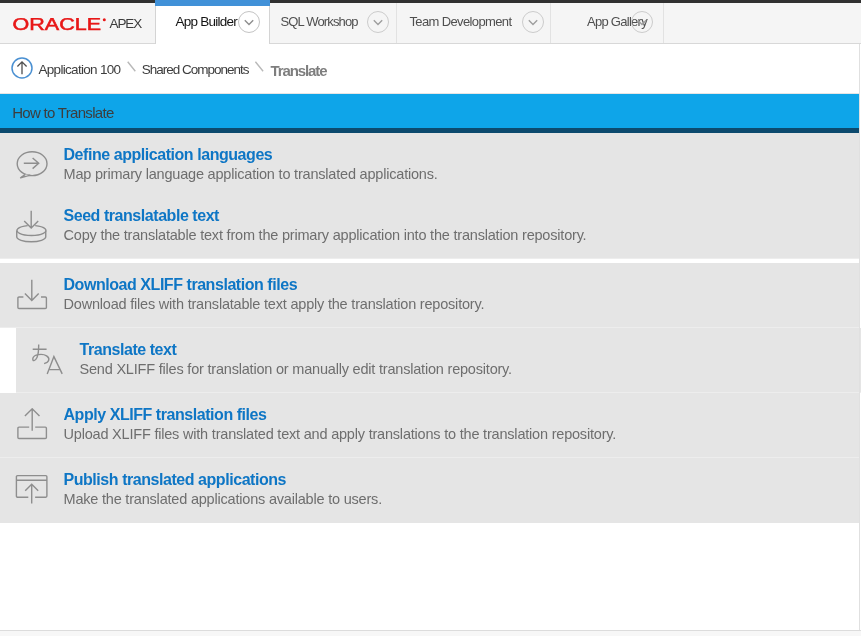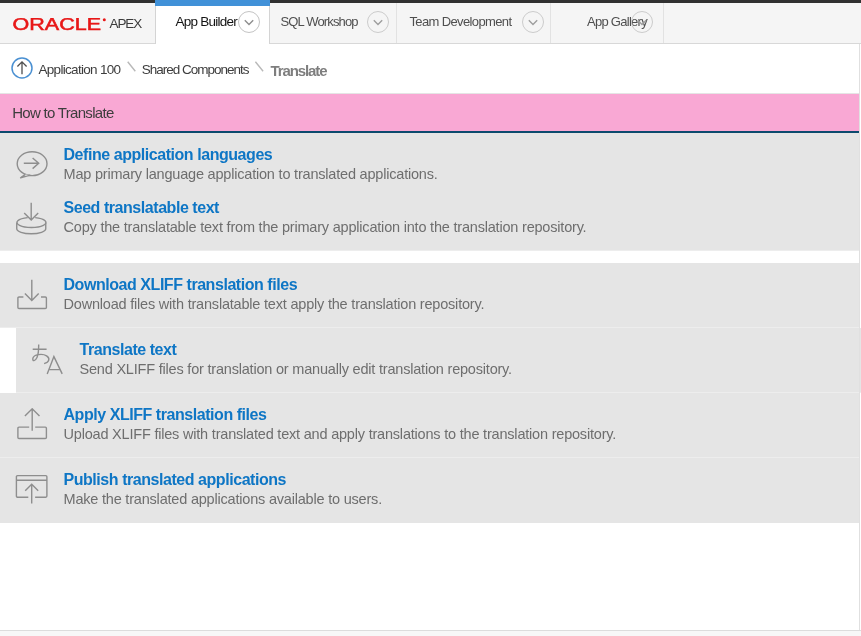--- a/index.html
+++ b/index.html
@@ -21,22 +21,22 @@
 .tabtext { font-size:13px; color:#4f4f4f; line-height:1; top:14.9px; }
 #tab-appbuilder { left:167.5px; color:#141414; top:14.5px; font-size:13.5px; line-height:1; letter-spacing:-0.75px;margin-left:8px;}
 .chev { width:22px; height:22px; border-radius:50%; border:1px solid #cccccc; top:11.3px; }
 .sep { width:1px; top:3px; height:40px; background:#e2e2e2; }
 
 
 #crumbbar { top:44px; left:0; width:861px; height:49px; background:#ffffff; }
 .crumbtext { font-size:13.5px; color:#3d3d3d; top:63px; line-height:1; letter-spacing:-0.7px; }
 
 
-#sectionbar { top:93px; left:0; width:859px; height:40px; background:#f9a8d4;
-  border-top:1px solid #e5e5e5; border-bottom:2px solid #0c4a6e; }
+#sectionbar { top:93px; left:0; width:859px; height:40px; background:#0ea5e9;
+  border-top:1px solid #e5e5e5; border-bottom:5px solid #0c4a6e; }
 #sectionbar span { position:absolute; left:12.2px; top:10.8px; font-size:15px; line-height:1; color:#3d3d3d; letter-spacing:-0.7px;}
 
 
 .row { left:0; width:859px; height:65px; background:#e5e5e5; border-bottom:1px solid #ededed; }
 .row .icon { position:absolute; left:15px; top:15px; }
 .row .title { position:absolute; left:63.5px; top:11.5px; font-size:16px; font-weight:bold; line-height:1.2;
   color:#0e76c5; letter-spacing:-0.45px; }
 .row .desc { position:absolute; left:63.5px; top:32.8px; font-size:14.5px; line-height:1.2; color:#6e6e6e;
   letter-spacing:-0.2px; }
 
@@ -103,21 +103,21 @@
 
 <div class="abs row" style="top:133px;">
   <svg class="icon" width="34" height="34" viewBox="0 0 34 34">
     <ellipse cx="17.1" cy="15.7" rx="14.9" ry="11.9" fill="none" stroke="#8e8e8e" stroke-width="1.4"></ellipse>
     <path d="M10.4 26.4 L5.6 29.9 L15.2 27.2" fill="#fff" stroke="#8e8e8e" stroke-width="1.4" stroke-linejoin="round"></path>
     <path d="M8.8 15.3 L23.5 15.3 M17.6 10 L23.7 15.3 L17.6 20.6" fill="none" stroke="#8e8e8e" stroke-width="1.4"></path>
   </svg>
   <span class="title">Define application languages</span>
   <span class="desc">Map primary language application to translated applications.</span>
 </div>
-<div class="abs row" style="top:186px;padding-left:46px;">
+<div class="abs row" style="top:194px;padding-left:46px;">
   <svg class="icon" width="34" height="34" viewBox="0 0 34 34">
     <path d="M16.2 1.8 L16.2 18.3 M9.2 11.9 L16.2 18.9 L23.2 11.9" fill="none" stroke="#8e8e8e" stroke-width="1.4"></path>
     <path d="M20.2 16.65 A 14.5 5 0 1 1 12.7 16.65" fill="none" stroke="#8e8e8e" stroke-width="1.4"></path>
     <path d="M1.75 21.5 L1.75 27.8 A 14.5 5 0 0 0 30.75 27.8 L30.75 21.5" fill="none" stroke="#8e8e8e" stroke-width="1.4"></path>
   </svg>
   <span class="title">Seed translatable text</span>
   <span class="desc">Copy the translatable text from the primary application into the translation repository.</span>
 </div>
 <div class="abs row" style="top:263px;">
   <svg class="icon" width="34" height="34" viewBox="0 0 34 34">

